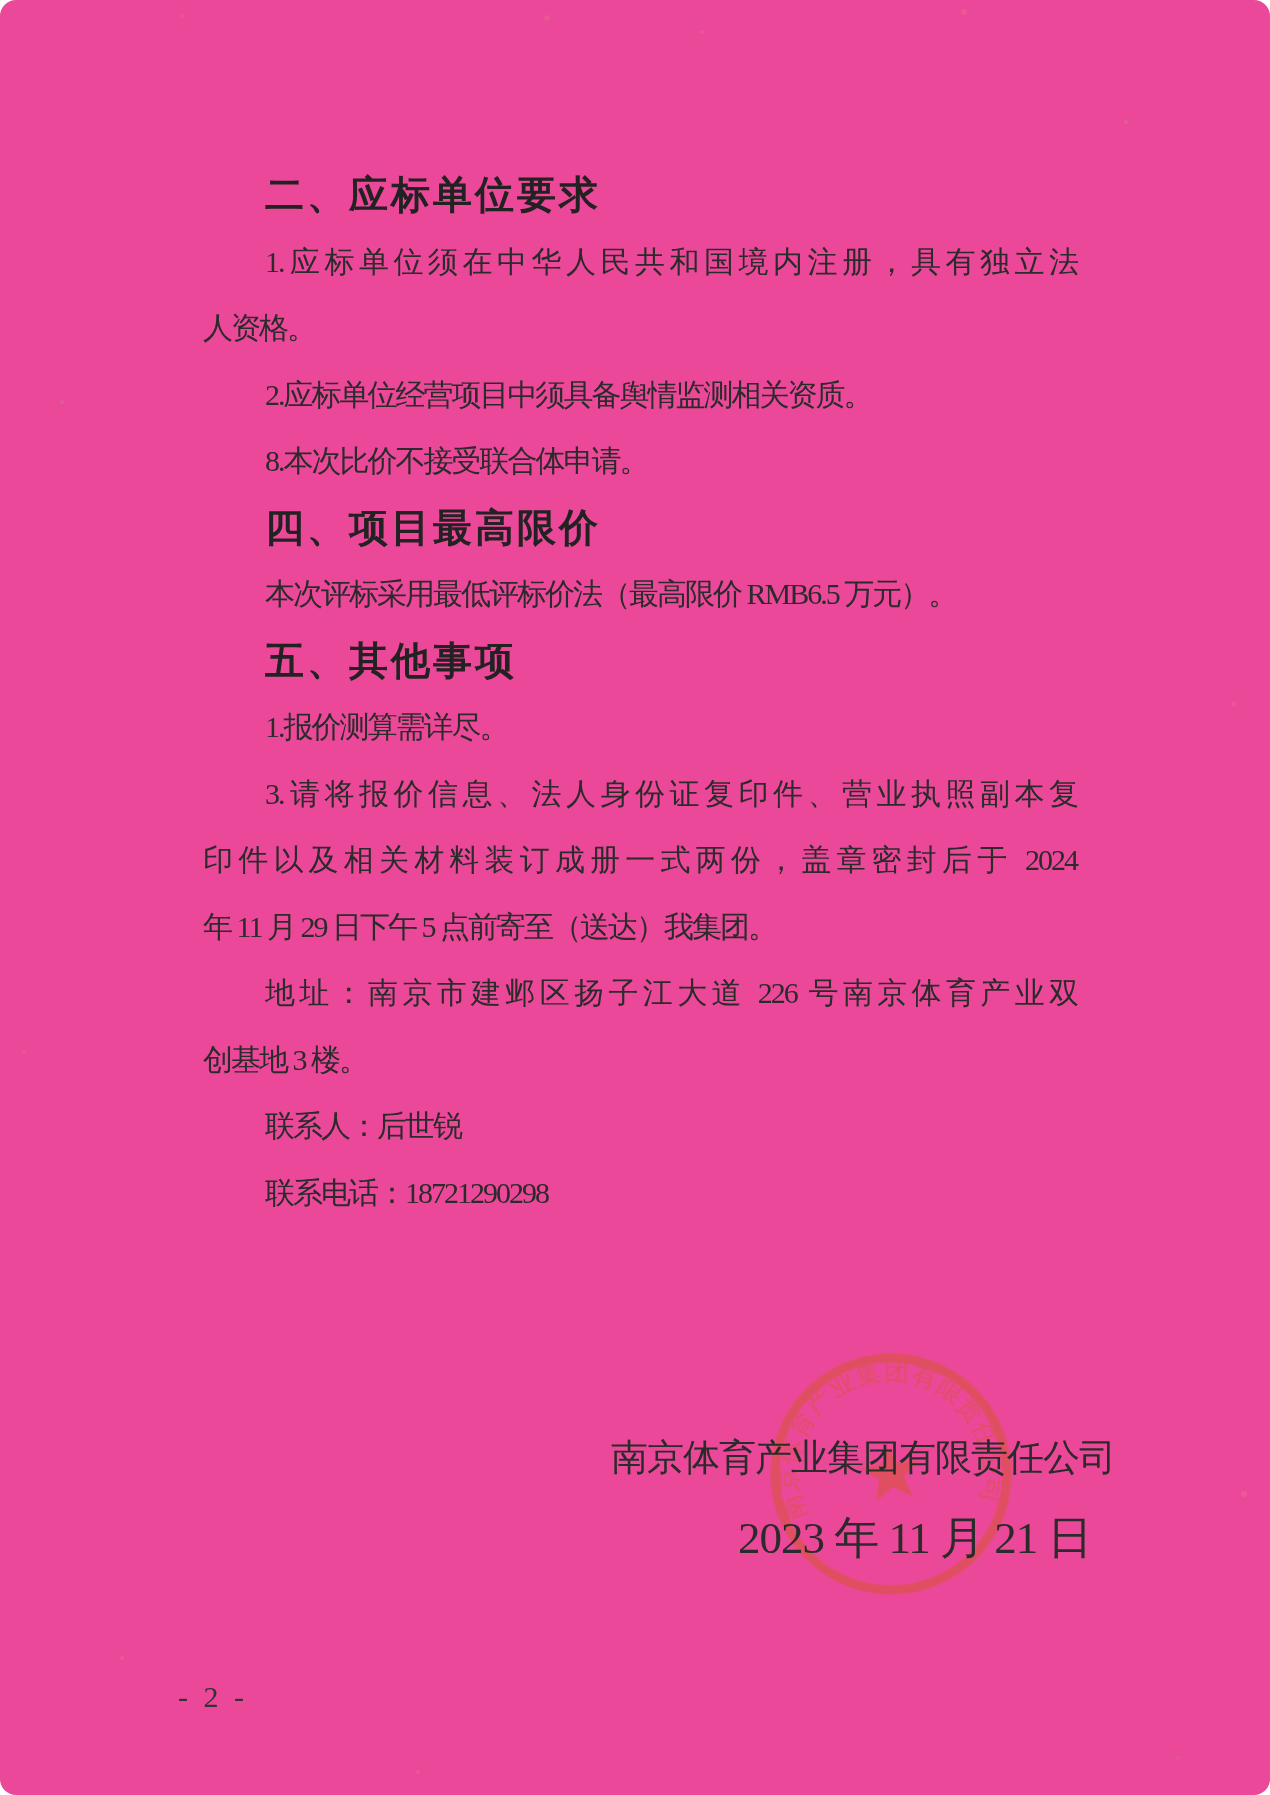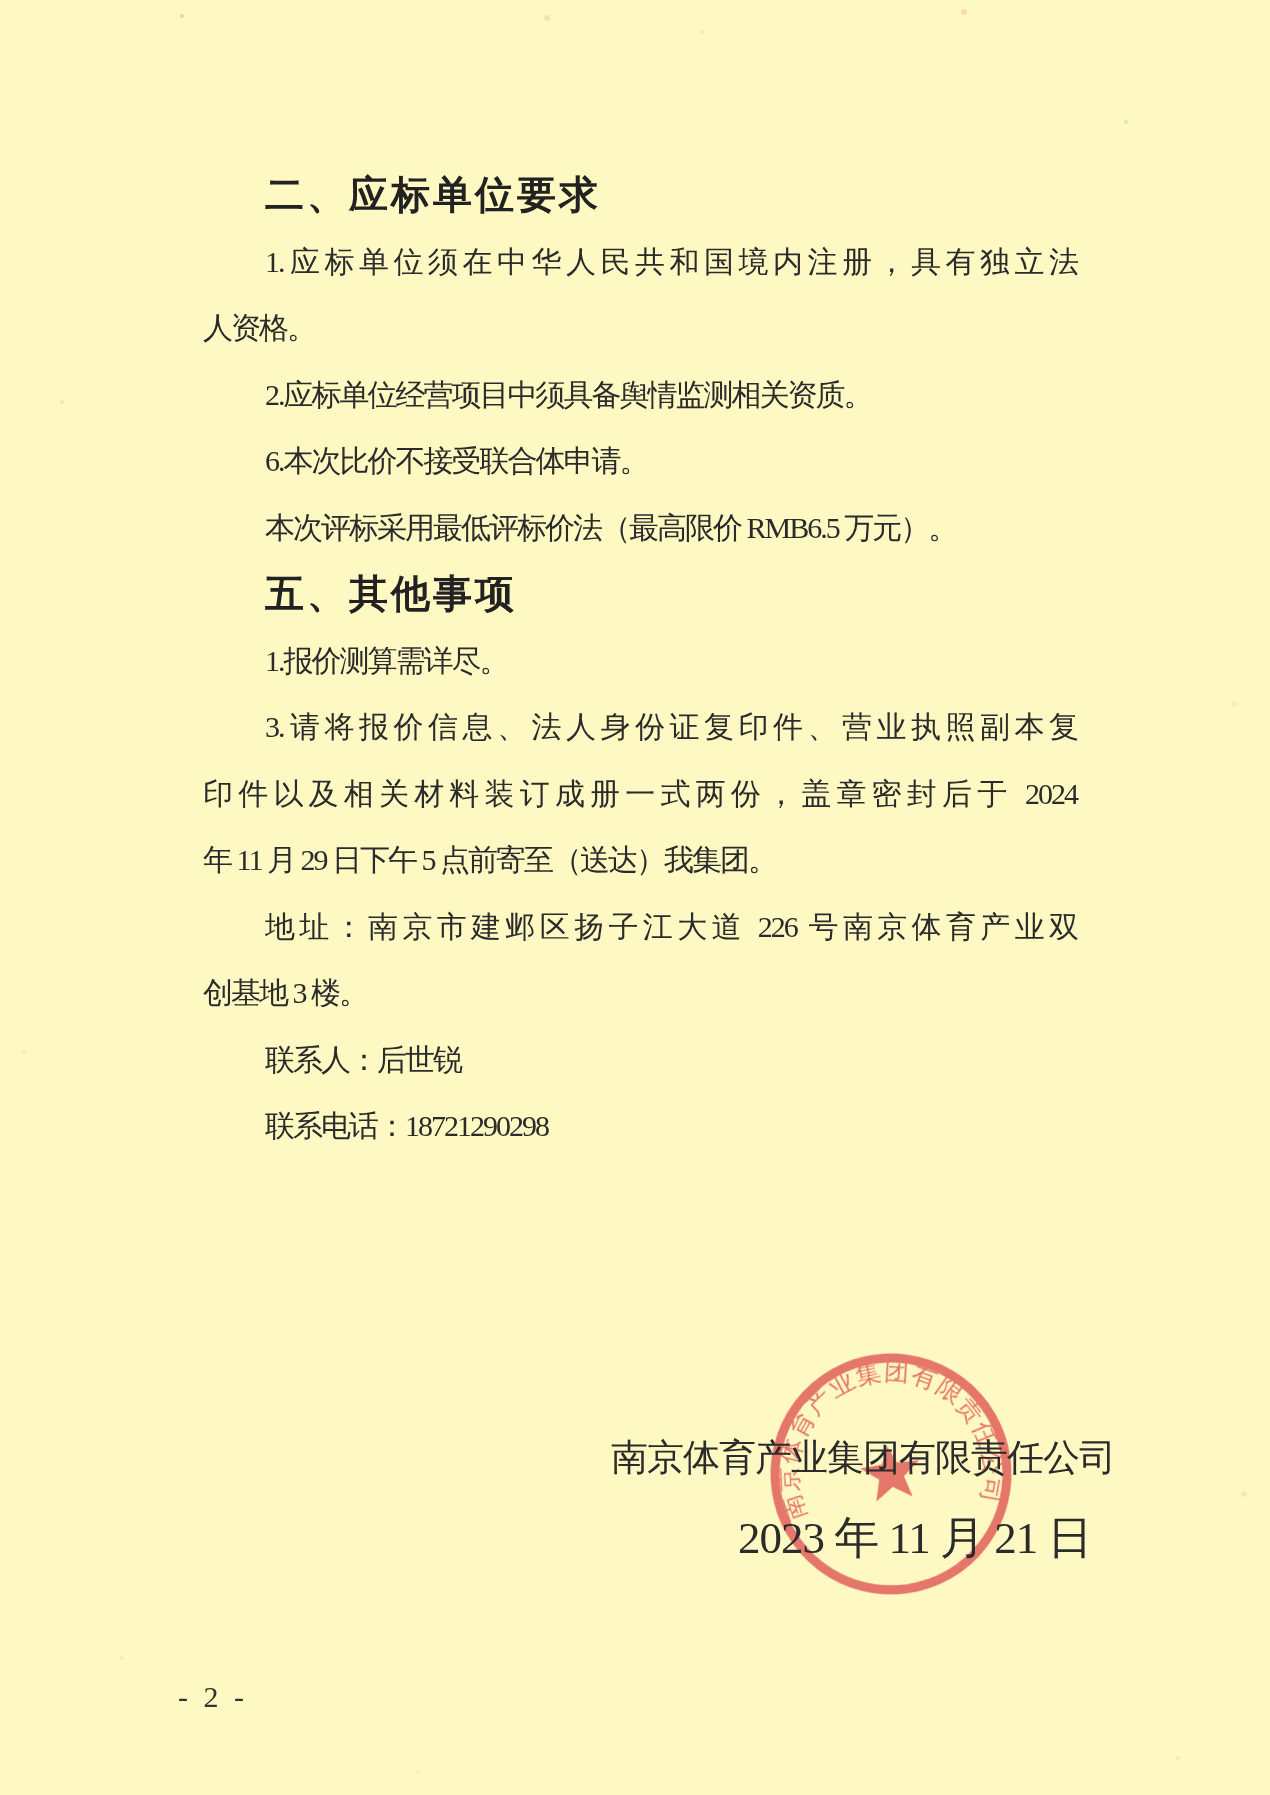--- a/index.html
+++ b/index.html
@@ -6,21 +6,22 @@
   html, body { background: #ffffff; }
   body {
     width: 1270px; height: 1795px;
     position: relative;
     font-family: "Liberation Serif", "DejaVu Serif", serif;
     color: #2b2b2b;
     overflow: hidden;
   }
   .page {
     position: absolute; inset: 0;
-    background: #fef9c3;
+    background: #ec4899;
+    border-radius: 16px;
   }
   
   .speckles {
     position: absolute; width: 4px; height: 4px; border-radius: 50%;
     background: rgba(228,120,120,.30);
     left: 180px; top: 14px;
     box-shadow:
       365px 2px 0 1px rgba(230,130,130,.22),
       782px -4px 0 1px rgba(230,130,130,.25),
       944px 106px 0 0 rgba(160,160,160,.28),
@@ -91,21 +92,22 @@
 <body>
 
 <div class="page">
   <div class="speckles"></div>
 
   <div class="doc-body" id="doc-body">
       <div class="line heading indent">二、应标单位要求</div>
       <div class="line indent justify">1.应标单位须在中华人民共和国境内注册，具有独立法</div>
       <div class="line">人资格。</div>
       <div class="line indent">2.应标单位经营项目中须具备舆情监测相关资质。</div>
-      <div class="line indent">6.本次比价不接受联合体申请。</div>
+      <div class="line indent">8.本次比价不接受联合体申请。</div>
+      <div class="line heading indent">四、项目最高限价</div>
       <div class="line indent">本次评标采用最低评标价法（最高限价 RMB6.5 万元）。</div>
       <div class="line heading indent">五、其他事项</div>
       <div class="line indent">1.报价测算需详尽。</div>
       <div class="line indent justify">3.请将报价信息、法人身份证复印件、营业执照副本复</div>
       <div class="line justify">印件以及相关材料装订成册一式两份，盖章密封后于 2024</div>
       <div class="line">年 11 月 29 日下午 5 点前寄至（送达）我集团。</div>
       <div class="line indent justify">地址：南京市建邺区扬子江大道 226 号南京体育产业双</div>
       <div class="line">创基地 3 楼。</div>
       <div class="line indent">联系人：后世锐</div>
       <div class="line indent">联系电话：18721290298</div>

